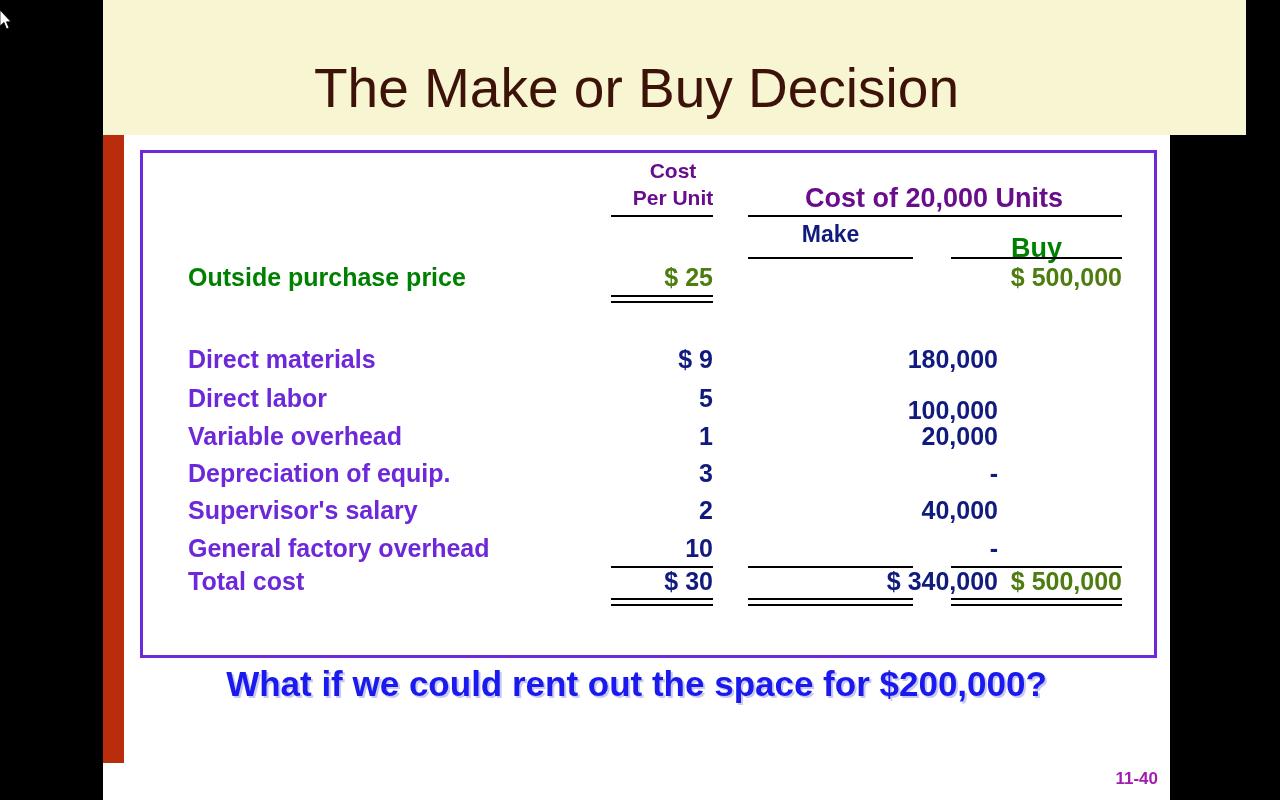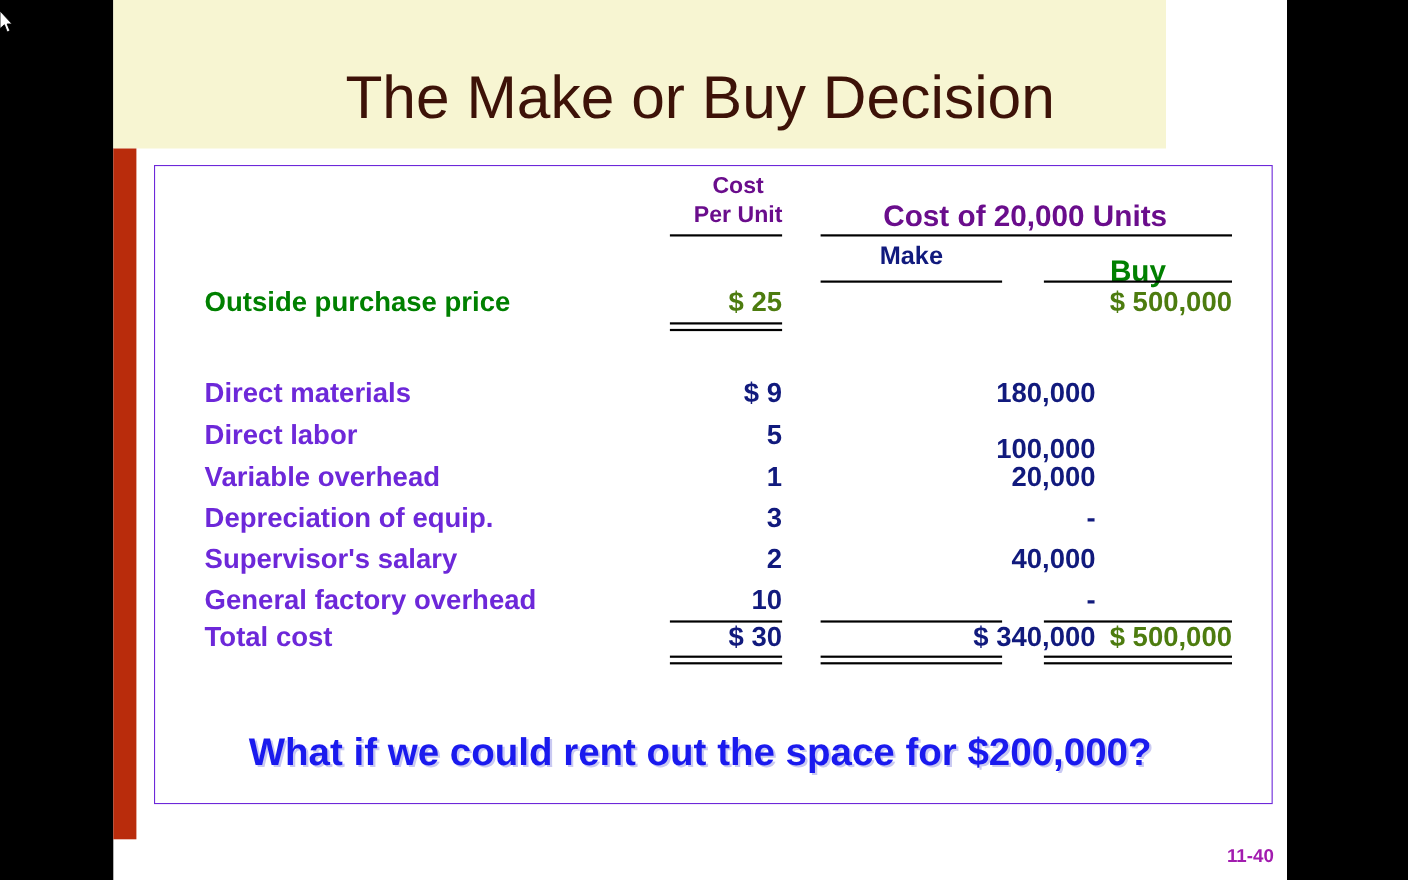--- a/index.html
+++ b/index.html
@@ -38,21 +38,21 @@
     top: 0px;
     width: 1067px;
     height: 800px;
     background: #ffffff;
   }
 
   #title-bar {
     position: absolute;
     left: 0px;
     top: 0px;
-    width: 957px;
+    width: 1143px;
     height: 135px;
     background: #f7f5d2;
   }
 
   #title-text {
     position: absolute;
     left: 0;
     top: 58px;
     width: 1067px;
     text-align: center;
@@ -73,22 +73,22 @@
     height: 628px;
     background: #b92c0c;
   }
 
   
   #table-frame {
     position: absolute;
     left: 37px;
     top: 150px;
     width: 1017px;
-    height: 581px;
-    border: 1px solid #6d28d9;
+    height: 508px;
+    border: 3px solid #6d28d9;
     background: #ffffff;
     box-sizing: border-box;
   }
 
   
   .abs { position: absolute; white-space: nowrap; }
 
   .hdr-purple {
     color: #6a0d8c;
     font-size: 21px;

